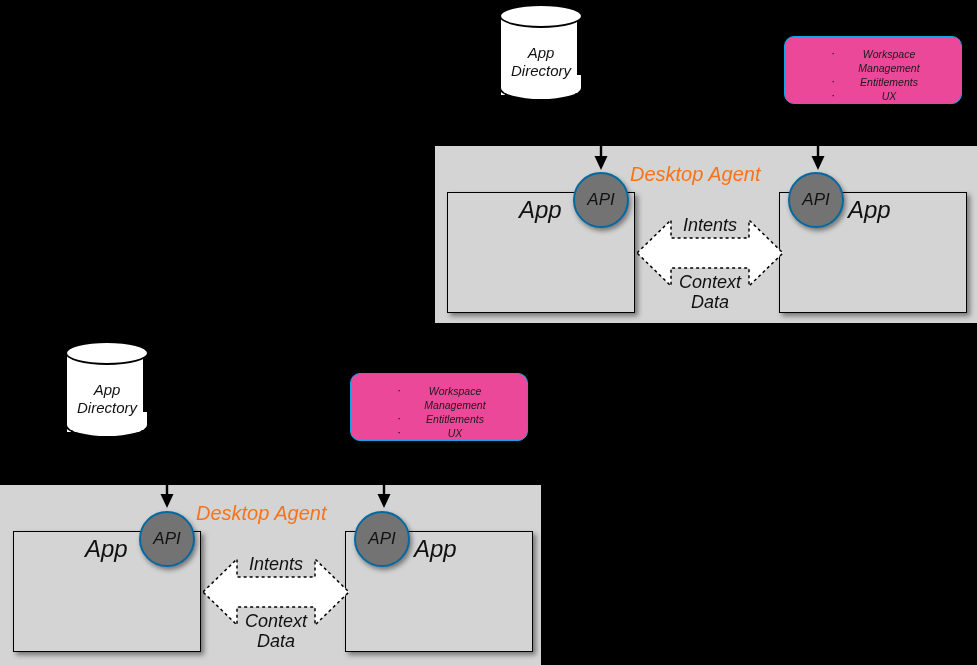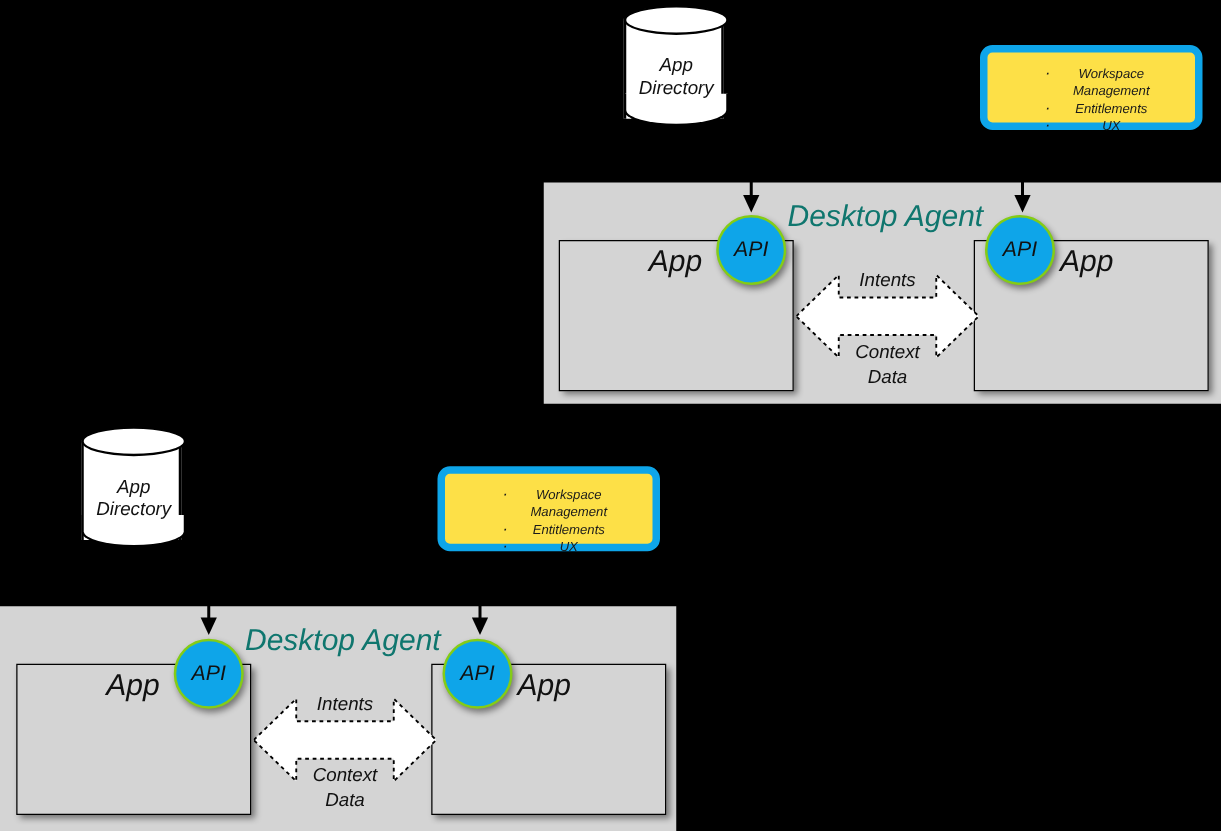--- a/index.html
+++ b/index.html
@@ -78,22 +78,22 @@
     font-size: 15px;
     line-height: 18px;
     color: #111111;
     white-space: pre-line;
     z-index: 4;
   }
 
   
   .bullet-box {
     position: absolute;
-    background: #fde047;
-    border: 6px solid #0ea5e9;
+    background: #ec4899;
+    border: 1px solid #0ea5e9;
     border-radius: 10px;
     box-sizing: border-box;
     box-shadow: 2px 2px 4px rgba(0,0,0,0.45);
     padding-left: 34px;
   }
   .bullet-list {
     list-style: none;
     margin: 0;
     padding: 10px 12px 10px 10px;
   }
@@ -117,23 +117,23 @@
 
   
   .agent-box {
     position: absolute;
     background: #d4d4d4;
     box-sizing: border-box;
     box-shadow: 3px 3px 5px rgba(0,0,0,0.5);
   }
   .agent-title {
     position: absolute;
-    font-size: 24px;
+    font-size: 20px;
     line-height: 28px;
-    color: #0f766e;
+    color: #f97316;
     white-space: nowrap;
     z-index: 3;
   }
 
   
   .app-box {
     position: absolute;
     background: #d4d4d4;
     border: 1.5px solid #000000;
     box-sizing: border-box;
@@ -147,22 +147,22 @@
     white-space: nowrap;
     z-index: 6;
   }
 
   
   .api-circle {
     position: absolute;
     width: 56px;
     height: 56px;
     border-radius: 50%;
-    background: #0ea5e9;
-    border: 2px solid #84cc16;
+    background: #737373;
+    border: 2px solid #0369a1;
     box-sizing: border-box;
     display: flex;
     align-items: center;
     justify-content: center;
     font-size: 17px;
     color: #111111;
     box-shadow: 2px 3px 5px rgba(0,0,0,0.45);
     z-index: 8;
   }
 
@@ -175,21 +175,21 @@
   
   .dbl-arrow {
     position: absolute;
     z-index: 5;
   }
 
   
   .flow-label {
     position: absolute;
     text-align: center;
-    font-size: 15px;
+    font-size: 18px;
     line-height: 20px;
     color: #111111;
     white-space: pre-line;
     z-index: 9;
   }
 </style>
 </head>
 <body>
 
 <div class="stage">

